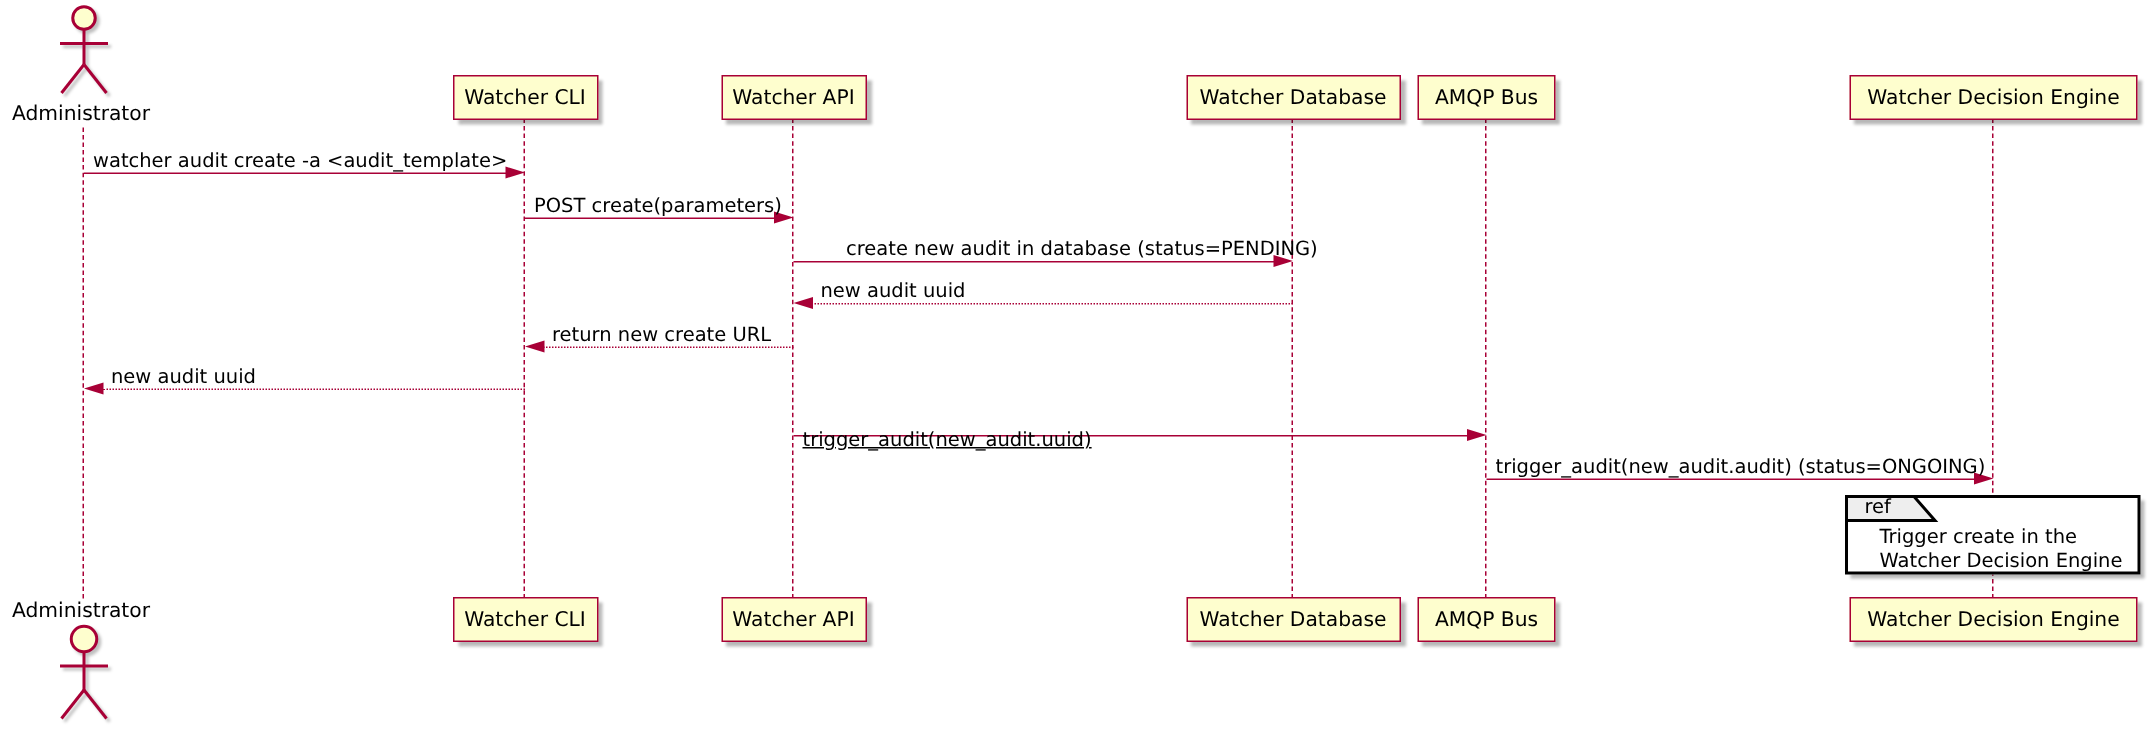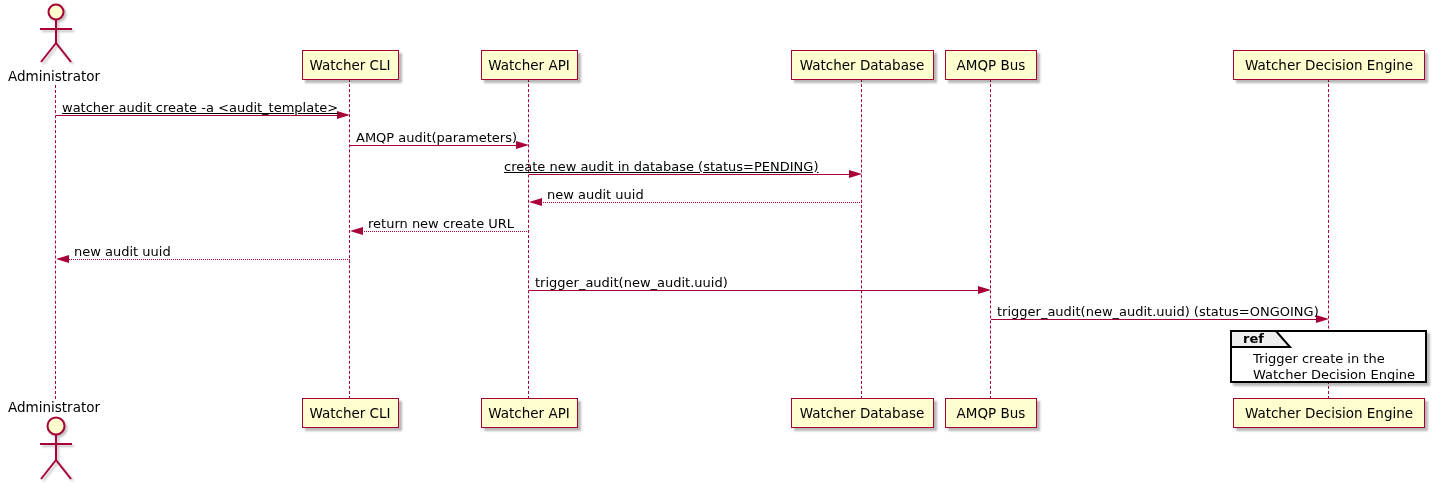--- a/index.html
+++ b/index.html
@@ -22,60 +22,60 @@
   .msg-head { position:absolute; width:0; height:0; z-index:2; }
   .msg-head.right { border-left:13px solid #A80036; border-top:4.5px solid transparent; border-bottom:4.5px solid transparent; }
   .msg-head.left  { border-right:13px solid #A80036; border-top:4.5px solid transparent; border-bottom:4.5px solid transparent; }
   .msg-label { position:absolute; font-size:13px; white-space:nowrap; z-index:2; }
   .ref-box {
     position:absolute; left:1230px; top:330px; width:197px; height:53px;
     background:#FFFFFF; border:2px solid #000000; box-sizing:border-box;
     z-index:4; box-shadow:3px 3px 2px rgba(0,0,0,0.28);
   }
   .ref-tab { position:absolute; left:-2px; top:-2px; width:64px; height:19px; }
-  .ref-tab-text { position:absolute; left:13px; top:1px; font-size:13px; font-weight:bold; }
+  .ref-tab-text { position:absolute; left:13px; top:1px; font-size:13px; font-weight:normal; }
   .ref-body { position:absolute; left:21px; top:19px; font-size:13px; line-height:16px; }
 </style>
 </head>
 <body>
 
 <div id="diagram">
   <div id="layer-lifelines">
       <div class="lifeline" style="left: 55px; top: 85px; height: 314px; border-left-color: rgb(168, 0, 54);"></div>
       <div class="lifeline" style="left: 349px; top: 79px; height: 320px; border-left-color: rgb(168, 0, 54);"></div>
       <div class="lifeline" style="left: 528px; top: 79px; height: 320px; border-left-color: rgb(168, 0, 54);"></div>
       <div class="lifeline" style="left: 861px; top: 79px; height: 320px; border-left-color: rgb(168, 0, 54);"></div>
       <div class="lifeline" style="left: 990px; top: 79px; height: 320px; border-left-color: rgb(168, 0, 54);"></div>
       <div class="lifeline" style="left: 1328px; top: 79px; height: 320px; border-left-color: rgb(168, 0, 54);"></div>
     </div>
   <div id="layer-messages">
       <div class="msg-line" style="left: 56px; top: 115px; width: 282px; border-top-color: rgb(168, 0, 54);"></div>
       <div class="msg-head right" style="left: 337px; top: 111px; border-left-color: rgb(168, 0, 54);"></div>
-      <div class="msg-label" style="left: 62px; top: 100px; text-decoration: underline;">watcher audit create -a &lt;audit_template&gt;</div>
+      <div class="msg-label" style="left: 62px; top: 100px;">watcher audit create -a &lt;audit_template&gt;</div>
       <div class="msg-line" style="left: 350px; top: 145px; width: 167px; border-top-color: rgb(168, 0, 54);"></div>
       <div class="msg-head right" style="left: 516px; top: 141px; border-left-color: rgb(168, 0, 54);"></div>
-      <div class="msg-label" style="left: 356px; top: 130px;">AMQP audit(parameters)</div>
+      <div class="msg-label" style="left: 356px; top: 130px;">POST create(parameters)</div>
       <div class="msg-line" style="left: 529px; top: 174px; width: 321px; border-top-color: rgb(168, 0, 54);"></div>
       <div class="msg-head right" style="left: 849px; top: 170px; border-left-color: rgb(168, 0, 54);"></div>
-      <div class="msg-label" style="left: 504px; top: 159px; text-decoration: underline;">create new audit in database (status=PENDING)</div>
+      <div class="msg-label" style="left: 564px; top: 159px;">create new audit in database (status=PENDING)</div>
       <div class="msg-line dotted" style="left: 541px; top: 202px; width: 321px; border-top-color: rgb(168, 0, 54);"></div>
       <div class="msg-head left" style="left: 529px; top: 198px; border-right-color: rgb(168, 0, 54);"></div>
       <div class="msg-label" style="left: 547px; top: 187px;">new audit uuid</div>
       <div class="msg-line dotted" style="left: 362px; top: 231px; width: 167px; border-top-color: rgb(168, 0, 54);"></div>
       <div class="msg-head left" style="left: 350px; top: 227px; border-right-color: rgb(168, 0, 54);"></div>
       <div class="msg-label" style="left: 368px; top: 216px;">return new create URL</div>
       <div class="msg-line dotted" style="left: 68px; top: 259px; width: 282px; border-top-color: rgb(168, 0, 54);"></div>
       <div class="msg-head left" style="left: 56px; top: 255px; border-right-color: rgb(168, 0, 54);"></div>
       <div class="msg-label" style="left: 74px; top: 244px;">new audit uuid</div>
       <div class="msg-line" style="left: 529px; top: 290px; width: 450px; border-top-color: rgb(168, 0, 54);"></div>
       <div class="msg-head right" style="left: 978px; top: 286px; border-left-color: rgb(168, 0, 54);"></div>
-      <div class="msg-label" style="left: 535px; top: 275px;">trigger_audit(new_audit.uuid)</div>
+      <div class="msg-label" style="left: 535px; top: 286px; text-decoration: underline;">trigger_audit(new_audit.uuid)</div>
       <div class="msg-line" style="left: 991px; top: 319px; width: 326px; border-top-color: rgb(168, 0, 54);"></div>
       <div class="msg-head right" style="left: 1316px; top: 315px; border-left-color: rgb(168, 0, 54);"></div>
-      <div class="msg-label" style="left: 997px; top: 304px;">trigger_audit(new_audit.uuid) (status=ONGOING)</div>
+      <div class="msg-label" style="left: 997px; top: 304px;">trigger_audit(new_audit.audit) (status=ONGOING)</div>
     </div>
   <div id="layer-participants">
       <div class="actor-svg" style="left: 37px; top: 2px;"><svg width="38" height="62" viewBox="0 0 38 62">
           <circle cx="19" cy="10" r="7.5" fill="#FEFECE" stroke="#A80036" stroke-width="2"></circle>
           <line x1="19" y1="17.5" x2="19" y2="41" stroke="#A80036" stroke-width="2"></line>
           <line x1="3" y1="27" x2="35" y2="27" stroke="#A80036" stroke-width="2"></line>
           <line x1="19" y1="41" x2="4" y2="60" stroke="#A80036" stroke-width="2"></line>
           <line x1="19" y1="41" x2="34" y2="60" stroke="#A80036" stroke-width="2"></line>
         </svg></div>
       <div class="actor-label" style="left: -6px; top: 68px;">Administrator</div>

